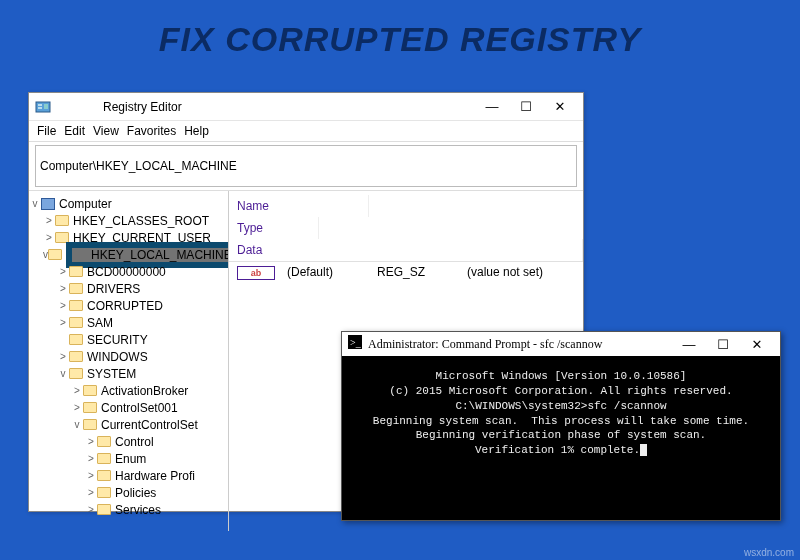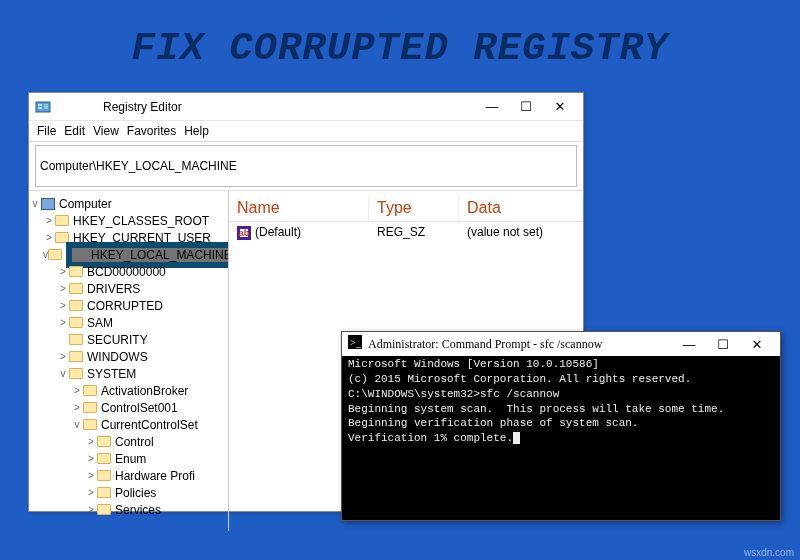--- a/index.html
+++ b/index.html
@@ -9,24 +9,23 @@
   font-family: "Segoe UI", Tahoma, sans-serif;
   font-size: 12px;
   position: relative;
   overflow: hidden;
 }
 .banner {
   text-align: center;
   color: #0b2b63;
   font-weight: 800;
   font-style: italic;
-  font-size: 39px;
+  font-size: 34px;
   letter-spacing: 1px;
-  padding-top: 27px;
-  font-family: Liberation Mono, monospace;
+  padding-top: 20px;
 }
 
 .regwin {
   position: absolute;
   left: 28px; top: 92px;
   width: 556px; height: 420px;
   background: #fff;
   border: 1px solid #888;
   box-shadow: 1px 1px 4px rgba(0,0,0,0.2);
 }
@@ -73,22 +72,23 @@
   overflow:hidden;
   padding:4px 0;
 }
 .list {
   flex:1;
   padding:4px 0;
 }
 .listhdr {
   display:flex;
   border-bottom:1px solid #e0e0e0;
-  font-size:16px;
-  color:#c2410c;
+  font-size:12px;
+  color:#4c1d95;
+  flex-direction:column;
 }
 .listhdr div { padding:4px 8px; border-right:1px solid #eee; }
 .listrow { display:flex; font-size:12px; }
 .listrow div { padding:3px 8px; }
 .col-name { width:140px; }
 .col-type { width:90px; }
 .col-data { flex:1; }
 .node {
   display:flex; align-items:center;
   height:17px; padding:0 2px;
@@ -119,25 +119,25 @@
   background:#737373;
   border:6px solid #0c4a6e;
   padding:0 19px;
 }
 .d1 { padding-left:0px; }
 .d2 { padding-left:14px; }
 .d3 { padding-left:28px; }
 .d4 { padding-left:42px; }
 .d5 { padding-left:56px; }
 .ab-icon {
-  width:14px; height:14px;
+  width:38px; height:14px;
   display:inline-flex; align-items:center; justify-content:center;
-  background:#fff; border:3px solid #4c1d95;
+  background:#fff; border:1px solid #4c1d95;
   color:#c44; font-size:9px; font-weight:bold;
-  margin-right:4px;
+  margin-right:12px;
 }
 
 .cmdwin {
   position:absolute;
   left:341px; top:331px;
   width:440px; height:190px;
   background:#000;
   border:1px solid #555;
   box-shadow:2px 2px 6px rgba(0,0,0,0.4);
   color:#eee;
@@ -147,23 +147,24 @@
 .cmdwin .ctitle {
   display:flex; align-items:center;
   background:#fff; color:#000;
   height:24px; padding:0 6px;
   font-family:"Segoe UI";
   font-size:12px;
 }
 .cmdwin .ctitle .ci { margin-right:6px; }
 .cmdwin .ctitle .t { flex:1; }
 .cmdwin .cbody {
-  padding:1px 6px;
+  padding:13px 6px;
   line-height:1.35;
   white-space:pre-wrap;
+  text-align:center;
 }
 .cursor {
   display:inline-block; width:7px; height:12px;
   background:#eee; vertical-align:text-bottom;
 }
 .watermark {
   position:absolute;
   right:6px; bottom:2px;
   font-size:10px;
   color:rgba(255,255,255,0.5);

